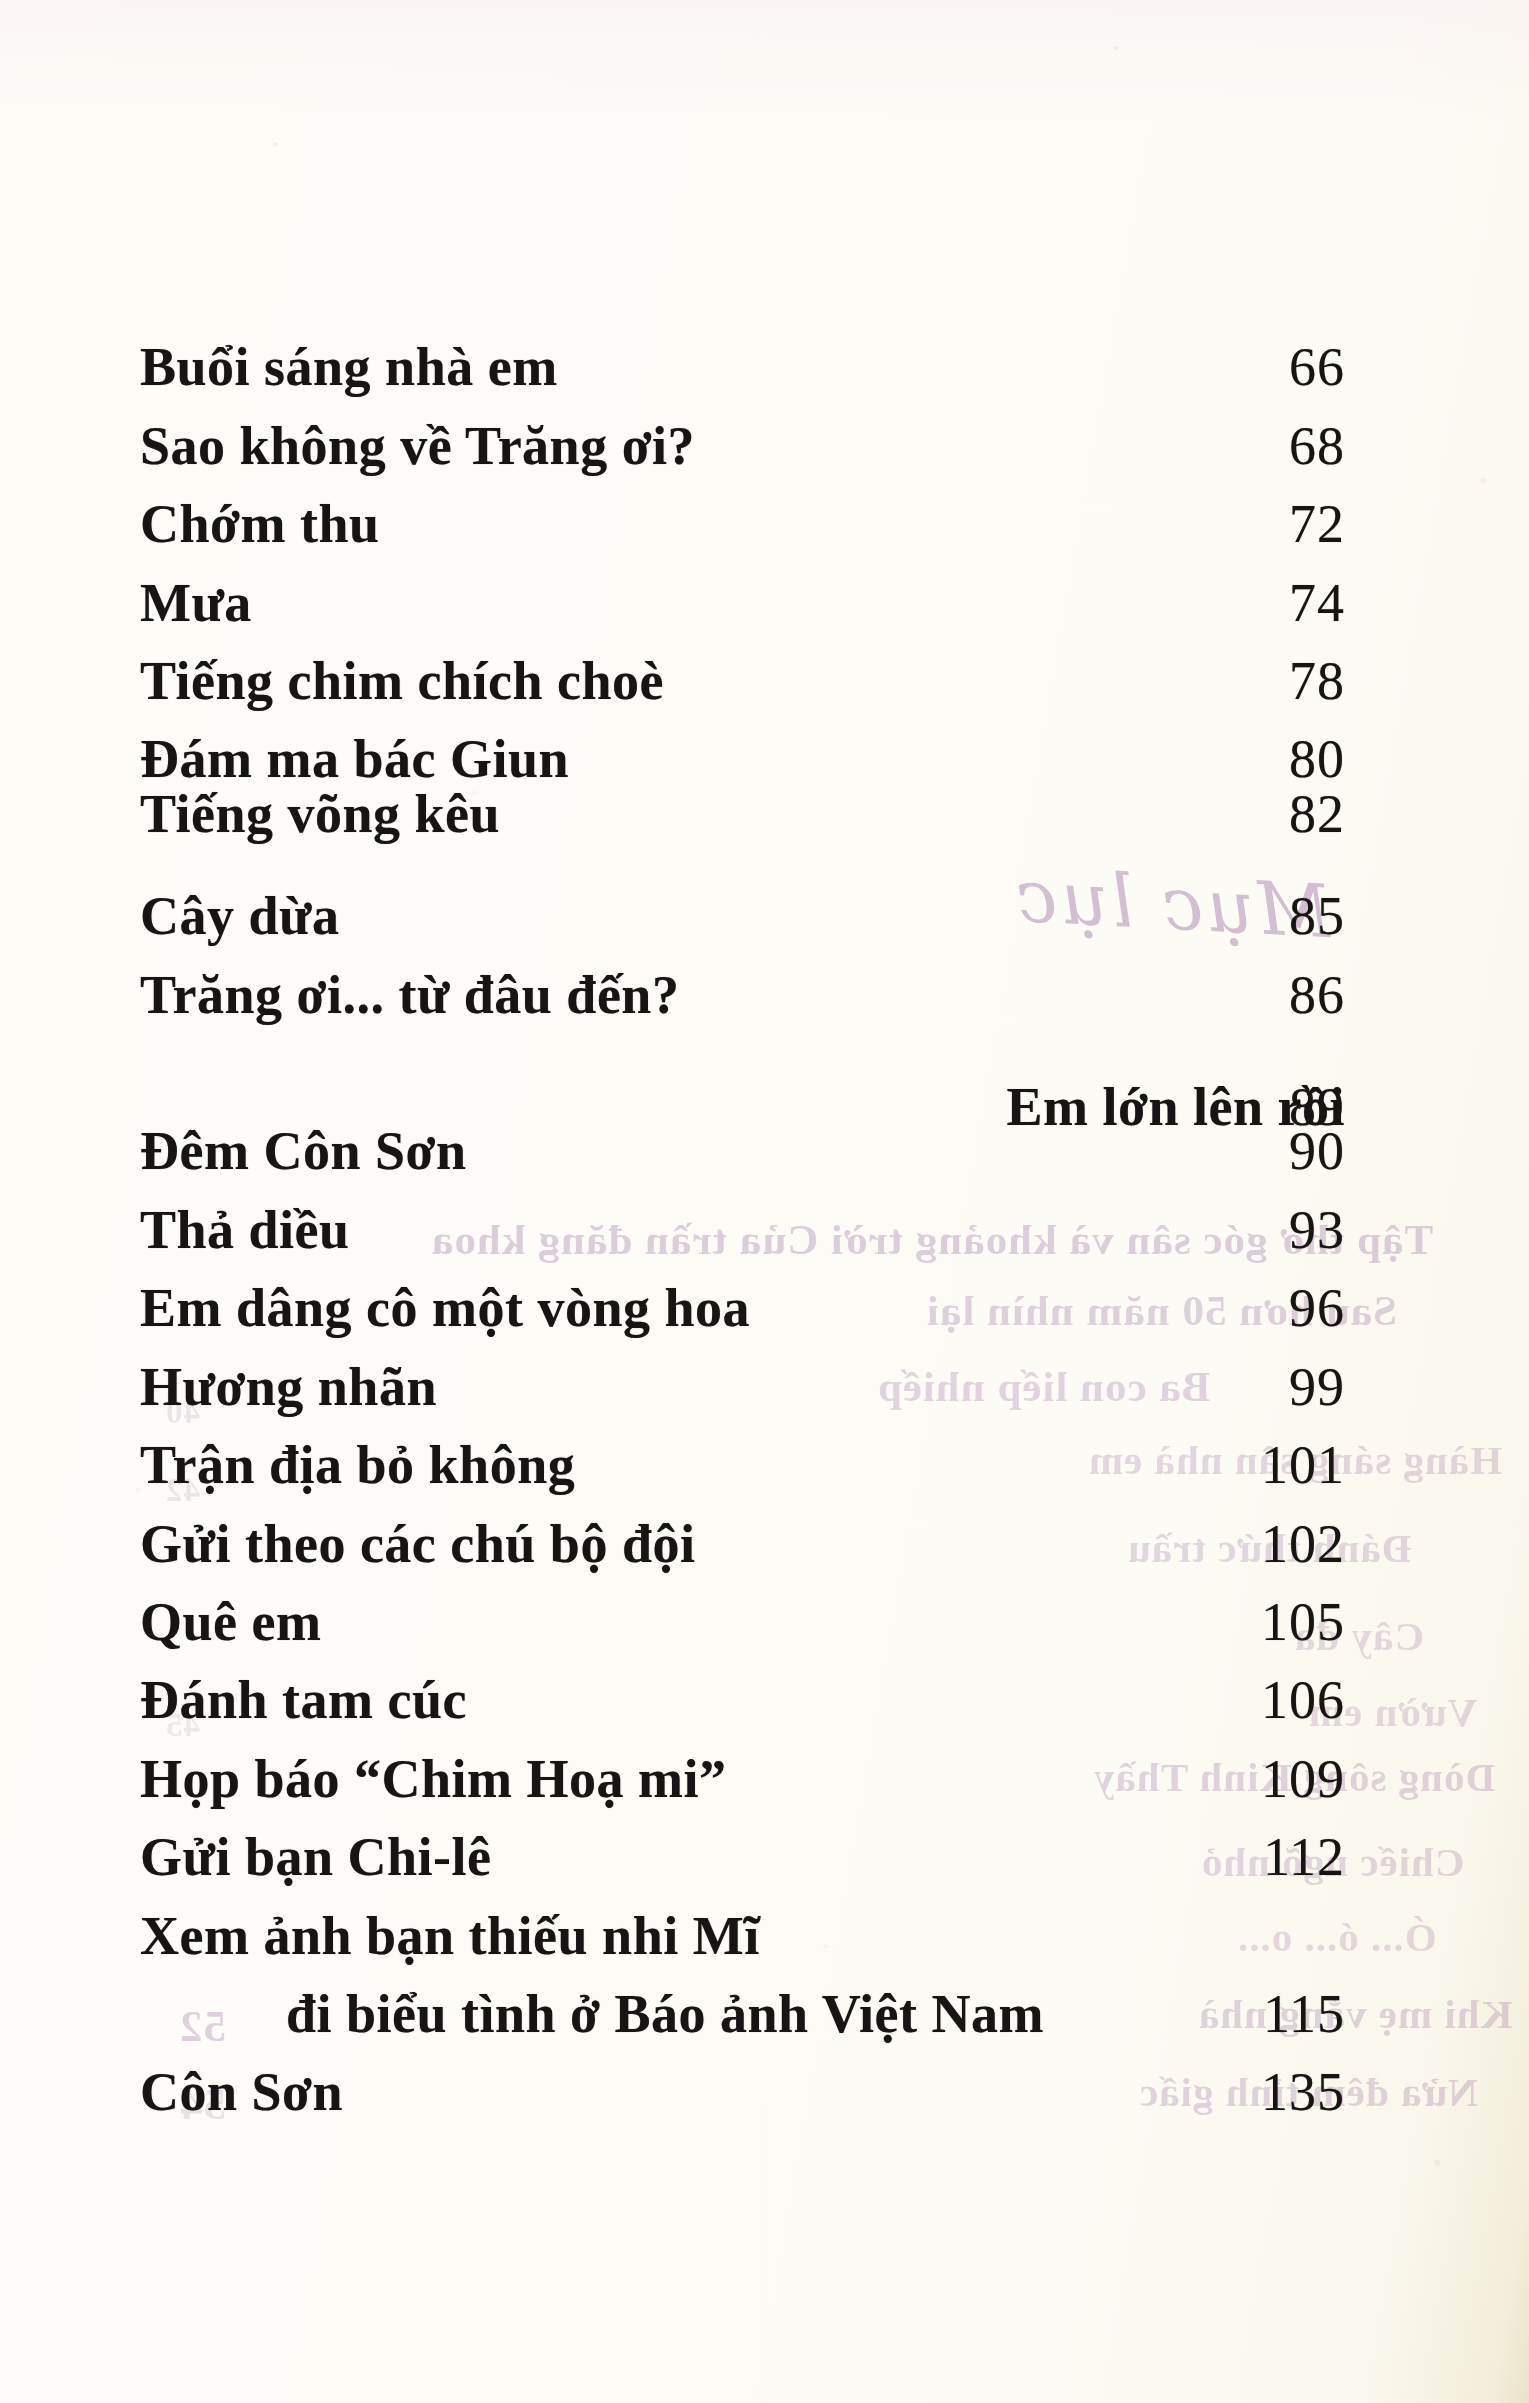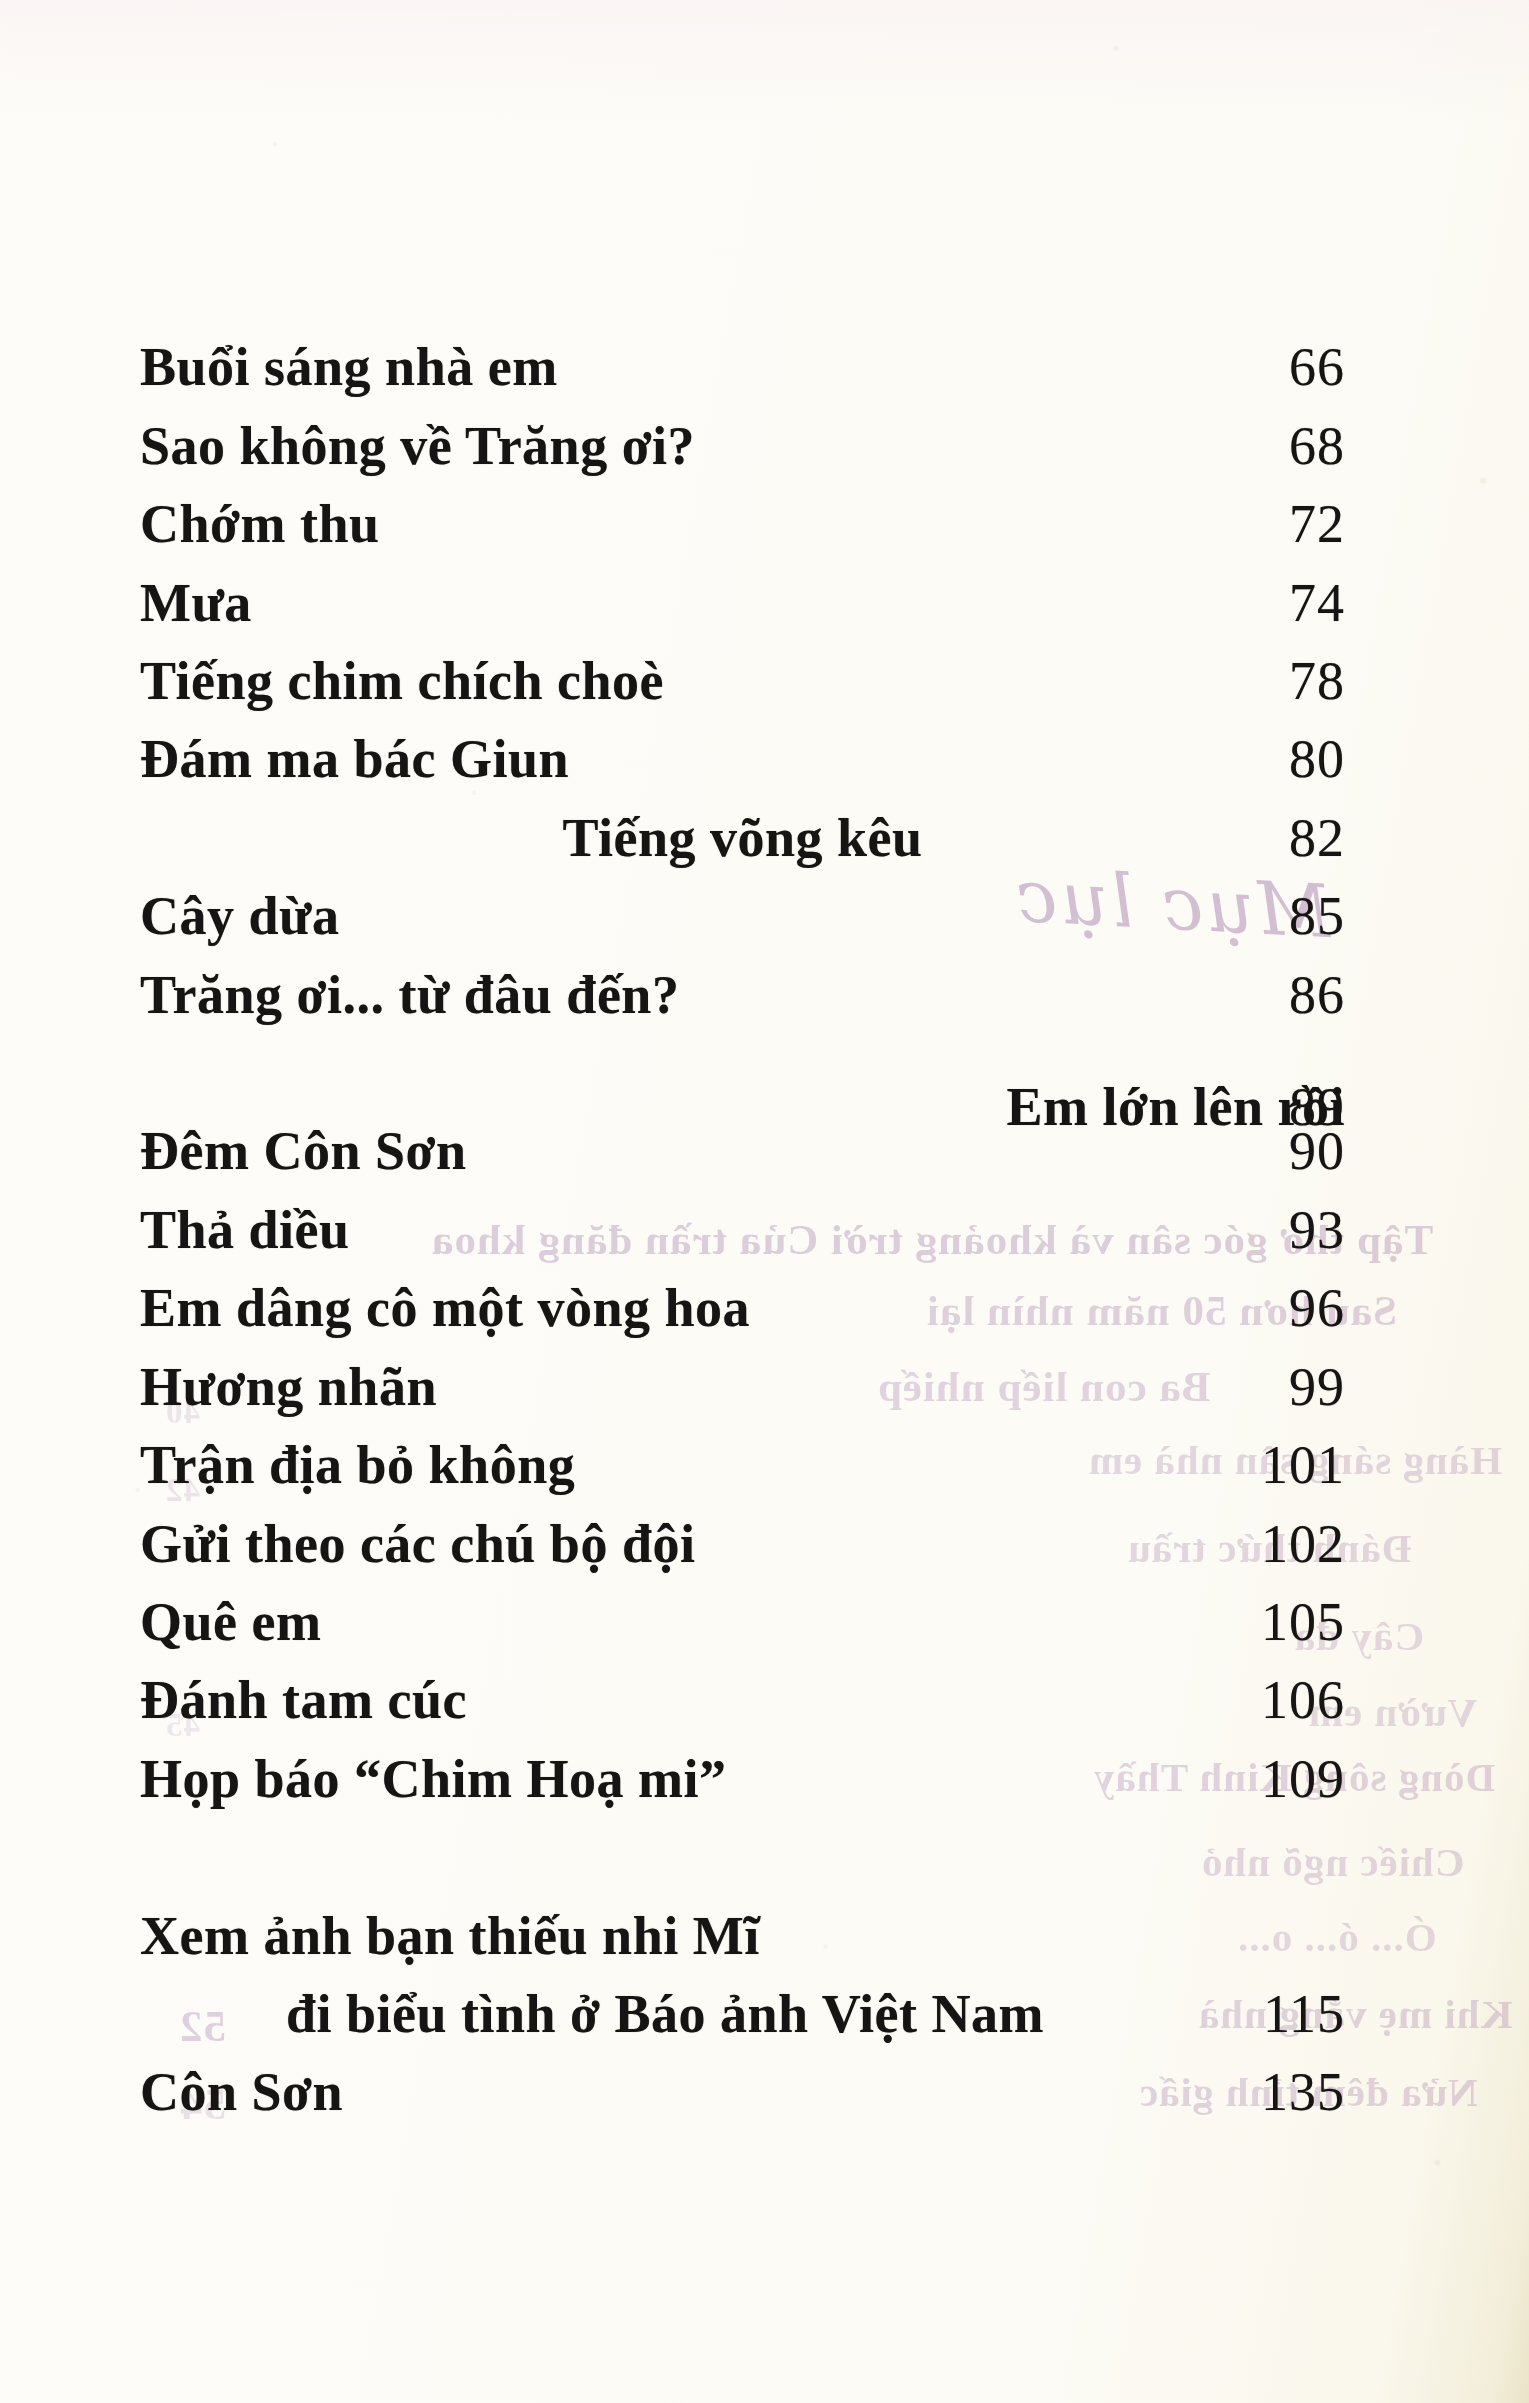--- a/index.html
+++ b/index.html
@@ -74,30 +74,31 @@
     <div class="st" style="left: 165px; top: 1472px; font-size: 33px; opacity: 0.16;">42</div>
     <div class="st" style="left: 165px; top: 1707px; font-size: 33px; opacity: 0.14;">45</div>
   </div>
 <div class="toc" id="toc">
     <div class="row" style="top: 328px;"><span class="title">Buổi sáng nhà em</span><span class="pnum">66</span></div>
     <div class="row" style="top: 407px;"><span class="title">Sao không về Trăng ơi?</span><span class="pnum">68</span></div>
     <div class="row" style="top: 485px;"><span class="title">Chớm thu</span><span class="pnum">72</span></div>
     <div class="row" style="top: 564px;"><span class="title">Mưa</span><span class="pnum">74</span></div>
     <div class="row" style="top: 642px;"><span class="title">Tiếng chim chích choè</span><span class="pnum">78</span></div>
     <div class="row" style="top: 720px;"><span class="title">Đám ma bác Giun</span><span class="pnum">80</span></div>
-    <div class="row" style="top: 799px; text-align: center;"><span class="title">Tiếng võng kêu</span><span class="pnum">82</span></div>
+    <div class="row" style="top: 775px;"><span class="title">Tiếng võng kêu</span><span class="pnum">82</span></div>
     <div class="row" style="top: 877px;"><span class="title">Cây dừa</span><span class="pnum">85</span></div>
     <div class="row" style="top: 956px;"><span class="title">Trăng ơi... từ đâu đến?</span><span class="pnum">86</span></div>
     <div class="row" style="top: 1068px; text-align: right;"><span class="title">Em lớn lên rồi</span><span class="pnum">89</span></div>
     <div class="row" style="top: 1112px;"><span class="title">Đêm Côn Sơn</span><span class="pnum">90</span></div>
     <div class="row" style="top: 1191px;"><span class="title">Thả diều</span><span class="pnum">93</span></div>
     <div class="row" style="top: 1269px;"><span class="title">Em dâng cô một vòng hoa</span><span class="pnum">96</span></div>
     <div class="row" style="top: 1348px;"><span class="title">Hương nhãn</span><span class="pnum">99</span></div>
     <div class="row" style="top: 1426px;"><span class="title">Trận địa bỏ không</span><span class="pnum">101</span></div>
     <div class="row" style="top: 1505px;"><span class="title">Gửi theo các chú bộ đội</span><span class="pnum">102</span></div>
     <div class="row" style="top: 1583px;"><span class="title">Quê em</span><span class="pnum">105</span></div>
     <div class="row" style="top: 1661px;"><span class="title">Đánh tam cúc</span><span class="pnum">106</span></div>
     <div class="row" style="top: 1740px;"><span class="title">Họp báo “Chim Hoạ mi”</span><span class="pnum">109</span></div>
+    <div class="row" style="top: 1818px;"><span class="title">Gửi bạn Chi-lê</span><span class="pnum">112</span></div>
     <div class="row" style="top: 1897px;"><span class="title">Xem ảnh bạn thiếu nhi Mĩ</span></div>
     <div class="row" style="top: 1975px;"><span class="title indent">đi biểu tình ở Báo ảnh Việt Nam</span><span class="pnum">115</span></div>
     <div class="row" style="top: 2053px;"><span class="title">Côn Sơn</span><span class="pnum">135</span></div>
   </div>
 
 
 </body></html>

